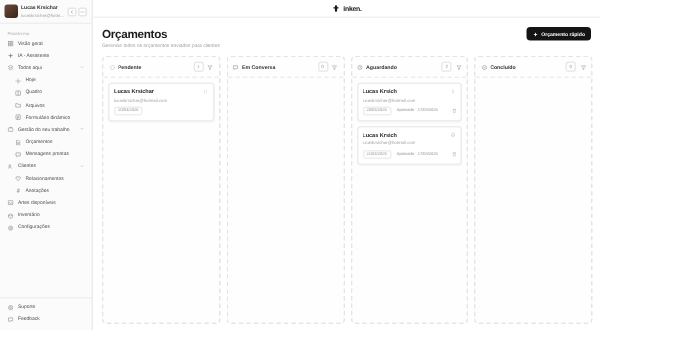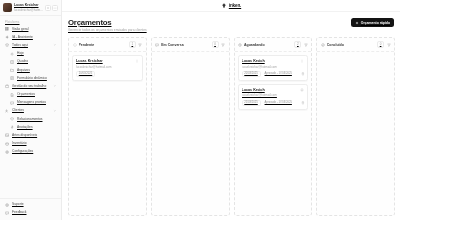--- a/index.html
+++ b/index.html
@@ -2,21 +2,21 @@
 <html><head>
 <meta charset="utf-8">
 <style>
   * { box-sizing: border-box; margin: 0; padding: 0; }
   html, body {
     width: 452px; height: 220px;
     font-family: "Liberation Sans", sans-serif;
     background: #ffffff;
     overflow: hidden;
   }
-  .app { display: flex; width: 400px; height: 220px; position: relative; text-decoration: underline; }
+  .app { display: flex; width: 400px; height: 220px; position: relative; }
 
   
   .sidebar {
     width: 62px; height: 220px;
     background: #fbfbfb;
     border-right: 1px solid #ececec;
     display: flex; flex-direction: column;
     flex: 0 0 62px;
   }
   .sb-profile {

